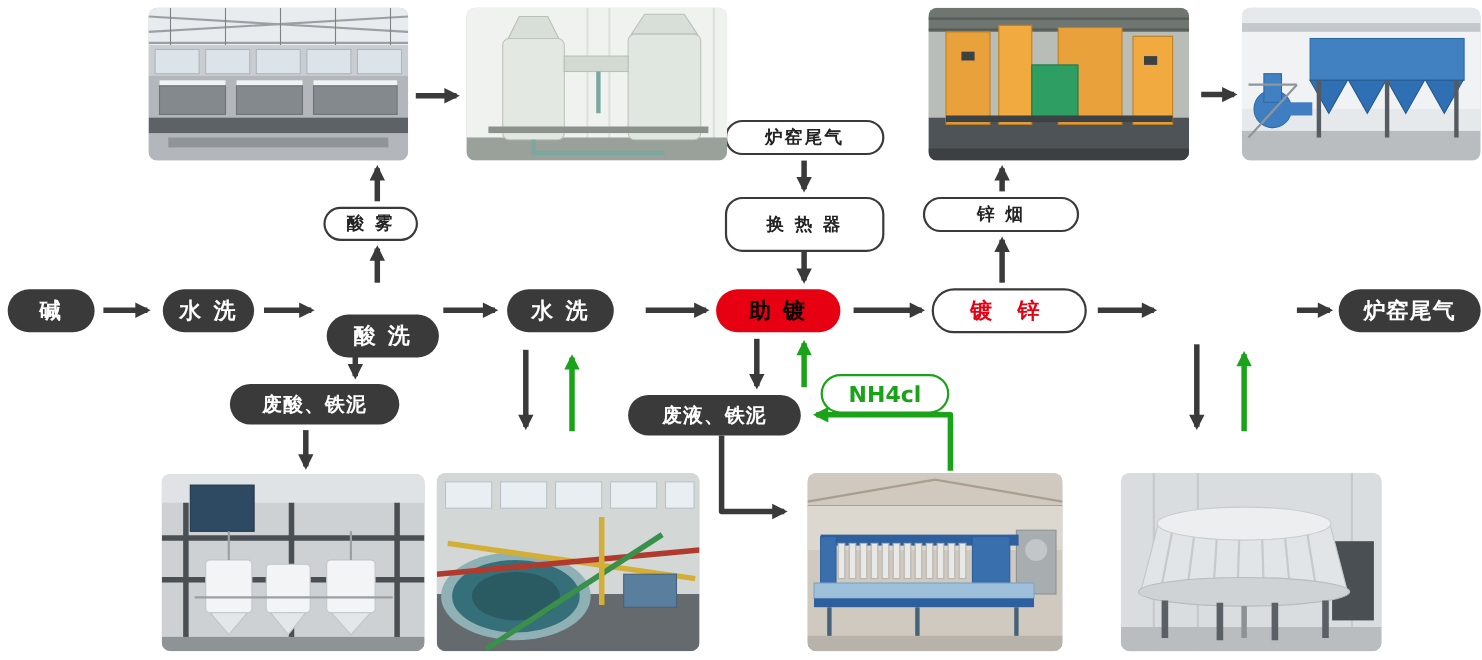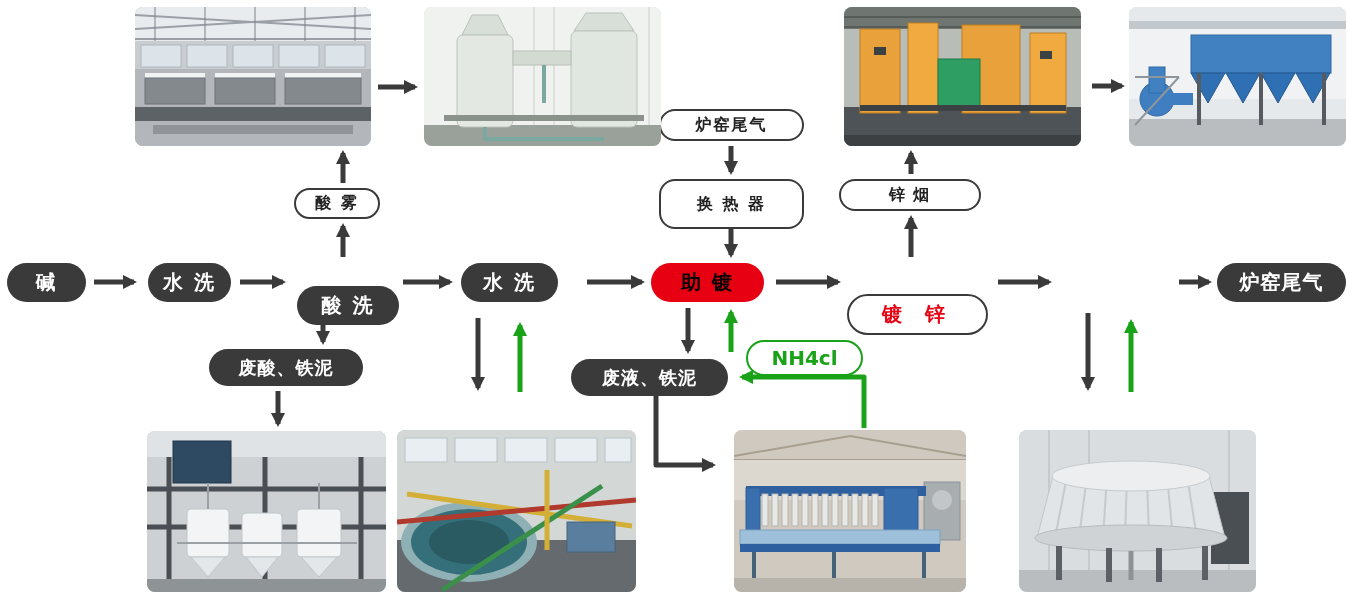--- a/index.html
+++ b/index.html
@@ -9,21 +9,21 @@
 
   .arrow-layer { position:absolute; left:0; top:0; width:1347px; height:600px; pointer-events:none; }
 
   .pill {
     position:absolute; display:flex; align-items:center; justify-content:center;
     border-radius:24px; font-size:20px; font-weight:bold; letter-spacing:2px;
     white-space:nowrap;
   }
   .pill.dark { background:#3a3a3a; color:#ffffff; }
   .pill.red  { background:#e60012; color:#000000; }
-  .pill.outline { background:#ffffff; border:2px solid #3a3a3a; color:#e60012; letter-spacing:8px;margin-top:32px; }
+  .pill.outline { background:#ffffff; border:2px solid #3a3a3a; color:#e60012; letter-spacing:8px; }
   .pill.small { font-size:18px; letter-spacing:1px; }
 
   .wbox {
     position:absolute; display:flex; align-items:center; justify-content:center;
     background:#ffffff; border:2px solid #3a3a3a; border-radius:16px;
     font-size:16px; font-weight:bold; color:#222222; letter-spacing:2px; white-space:nowrap;
   }
   .wbox.green { border-color:#1aa319; color:#1aa319; border-radius:18px; font-size:20px; letter-spacing:0; }
 
   .photo { position:absolute; border-radius:8px; overflow:hidden; background:#d5d8da; }
@@ -80,21 +80,21 @@
   <div class="pill dark" style="left:148px; top:263px; width:83px; height:39px;">水 洗</div>
   <div class="pill dark" style="left:297px; top:263px; width:102px; height:39px;margin-top:23px;">酸 洗</div>
   <div class="pill dark" style="left:461px; top:263px; width:97px; height:39px;">水 洗</div>
   <div class="pill red" style="left:651px; top:263px; width:113px; height:39px;">助 镀</div>
   <div class="pill outline" style="left:847px; top:262px; width:141px; height:41px;">镀 锌</div>
   <div class="pill dark" style="left:1217px; top:263px; width:129px; height:39px; letter-spacing:1px;">炉窑尾气</div>
 
   <div class="wbox" style="left:294px; top:188px; width:86px; height:31px;">酸 雾</div>
   <div class="wbox" style="left:659px; top:109px; width:145px; height:32px;">炉窑尾气</div>
   <div class="wbox" style="left:659px; top:179px; width:145px; height:50px;">换 热 器</div>
-  <div class="wbox" style="left:839px; top:179px; width:142px; height:32px;font-family:Liberation Serif, serif;">锌 烟</div>
+  <div class="wbox" style="left:839px; top:179px; width:142px; height:32px;">锌 烟</div>
 
   <div class="pill dark small" style="left:209px; top:349px; width:154px; height:37px;">废酸、铁泥</div>
   <div class="pill dark small" style="left:571px; top:359px; width:157px; height:37px;">废液、铁泥</div>
   <div class="wbox green" style="left:746px; top:340px; width:117px; height:36px;">NH4cl</div>
 
   <div class="photo" style="left:135px; top:7px; width:236px; height:139px;">
     <svg viewBox="0 0 236 139" preserveAspectRatio="none">
       <rect width="236" height="139" fill="#c9cdd1"></rect>
       <rect width="236" height="34" fill="#e9ecee"></rect>
       <g stroke="#9aa0a6" stroke-width="2" fill="none">

